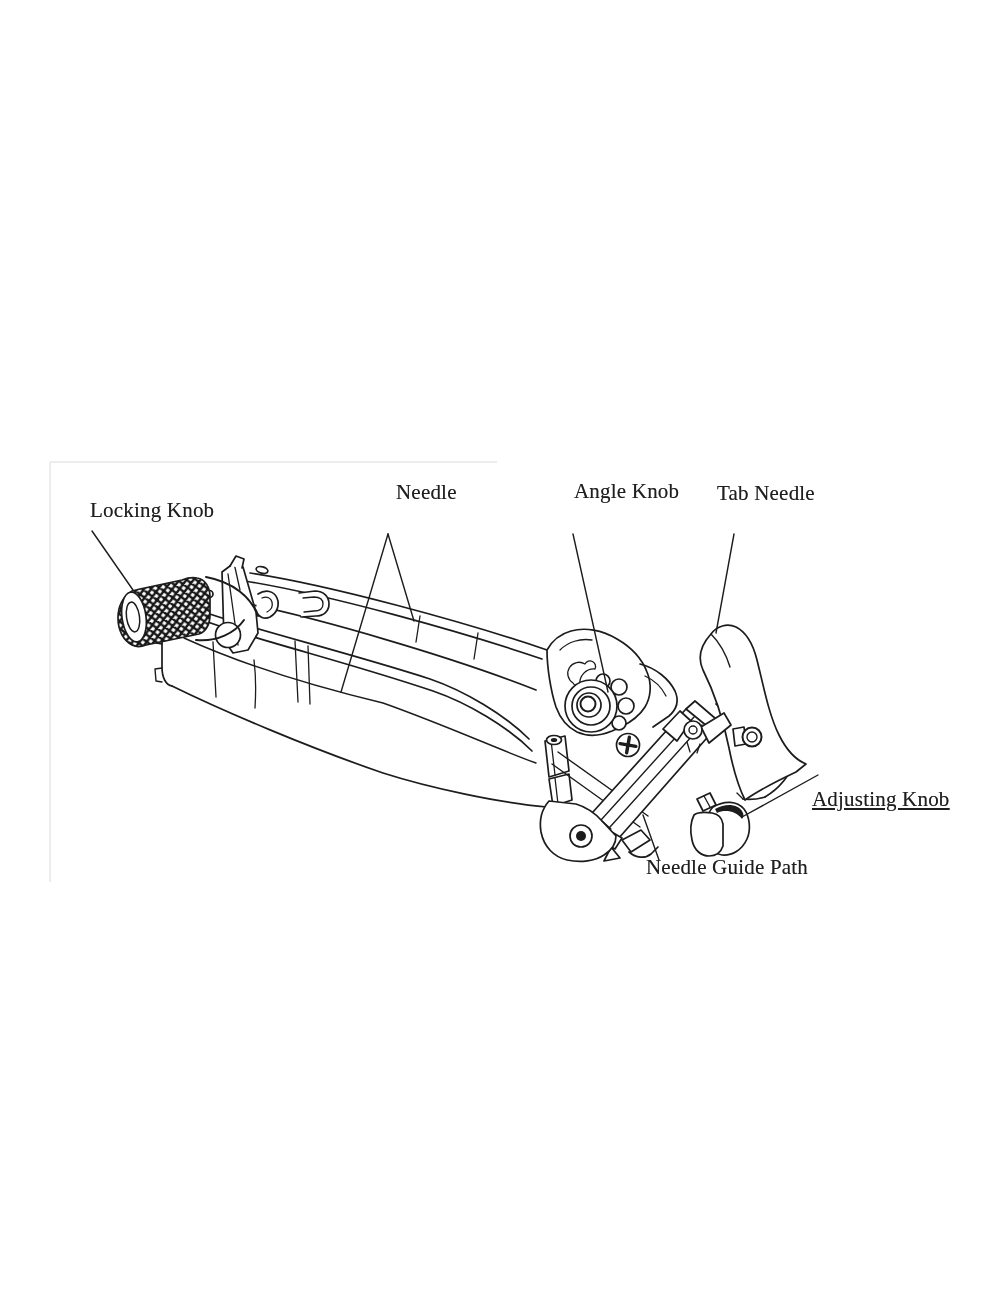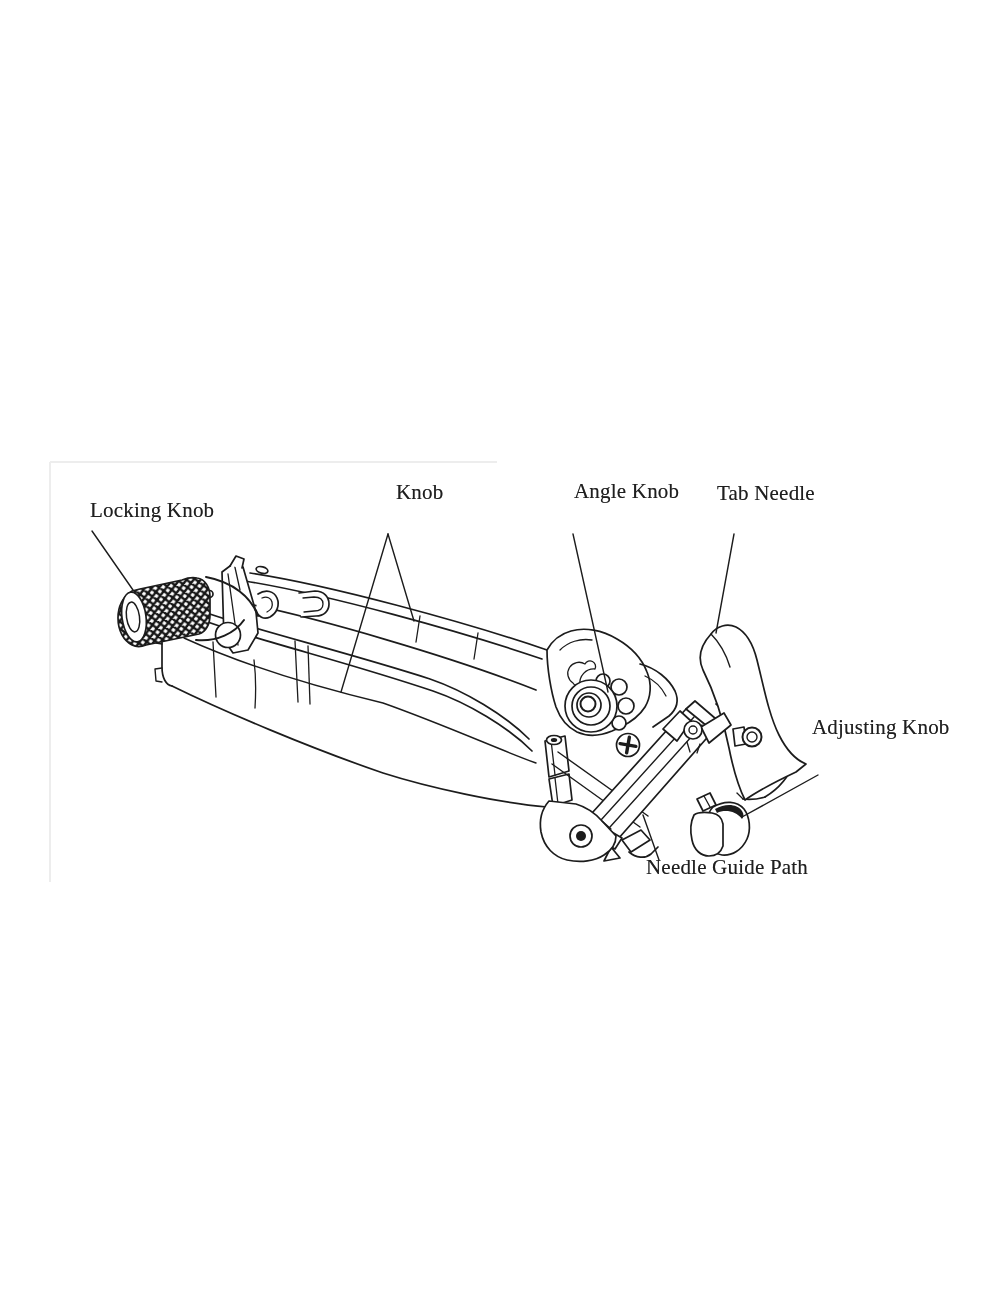--- a/index.html
+++ b/index.html
@@ -18,21 +18,21 @@
     line-height: 23px;
     color: #1f1f1f;
     white-space: nowrap;
     letter-spacing: 0.2px;
     text-shadow: 0 0 0.5px rgba(40,40,40,0.55);
   }
   .lbl-locking   { left: 54px;  top: 499px; margin-left: 36px; }
   .lbl-clamp     { left: 396px; top: 481px; }
   .lbl-angle     { left: 546px; top: 480px; margin-left: 28px; }
   .lbl-tab       { left: 717px; top: 482px; }
-  .lbl-adjust    { left: 812px; top: 716px; }
+  .lbl-adjust    { left: 812px; top: 788px; text-decoration: underline; }
   .lbl-needle    { left: 646px; top: 856px; }
 </style>
 </head>
 <body>
 
 <div class="stage">
 
   <svg width="1000" height="1300" viewBox="0 0 1000 1300">
     <defs>
       <pattern id="knurl" width="8" height="8" patternUnits="userSpaceOnUse" patternTransform="rotate(-8)">
@@ -202,18 +202,18 @@
         <path d="M388,534 L414,621"></path>
         <path d="M573,534 L608,692"></path>
         <path d="M734,534 L716,633"></path>
         <path d="M818,775 L742,817"></path>
         <path d="M643,815 L659,860"></path>
       </g>
     </g>
   </svg>
 
   <div class="diagram-label lbl-locking">Locking Knob</div>
-  <div class="diagram-label lbl-clamp">Knob</div>
+  <div class="diagram-label lbl-clamp">Needle</div>
   <div class="diagram-label lbl-angle">Angle Knob</div>
   <div class="diagram-label lbl-tab">Tab Needle</div>
   <div class="diagram-label lbl-adjust">Adjusting Knob</div>
   <div class="diagram-label lbl-needle">Needle Guide Path</div>
 </div>
 
 </body></html>

